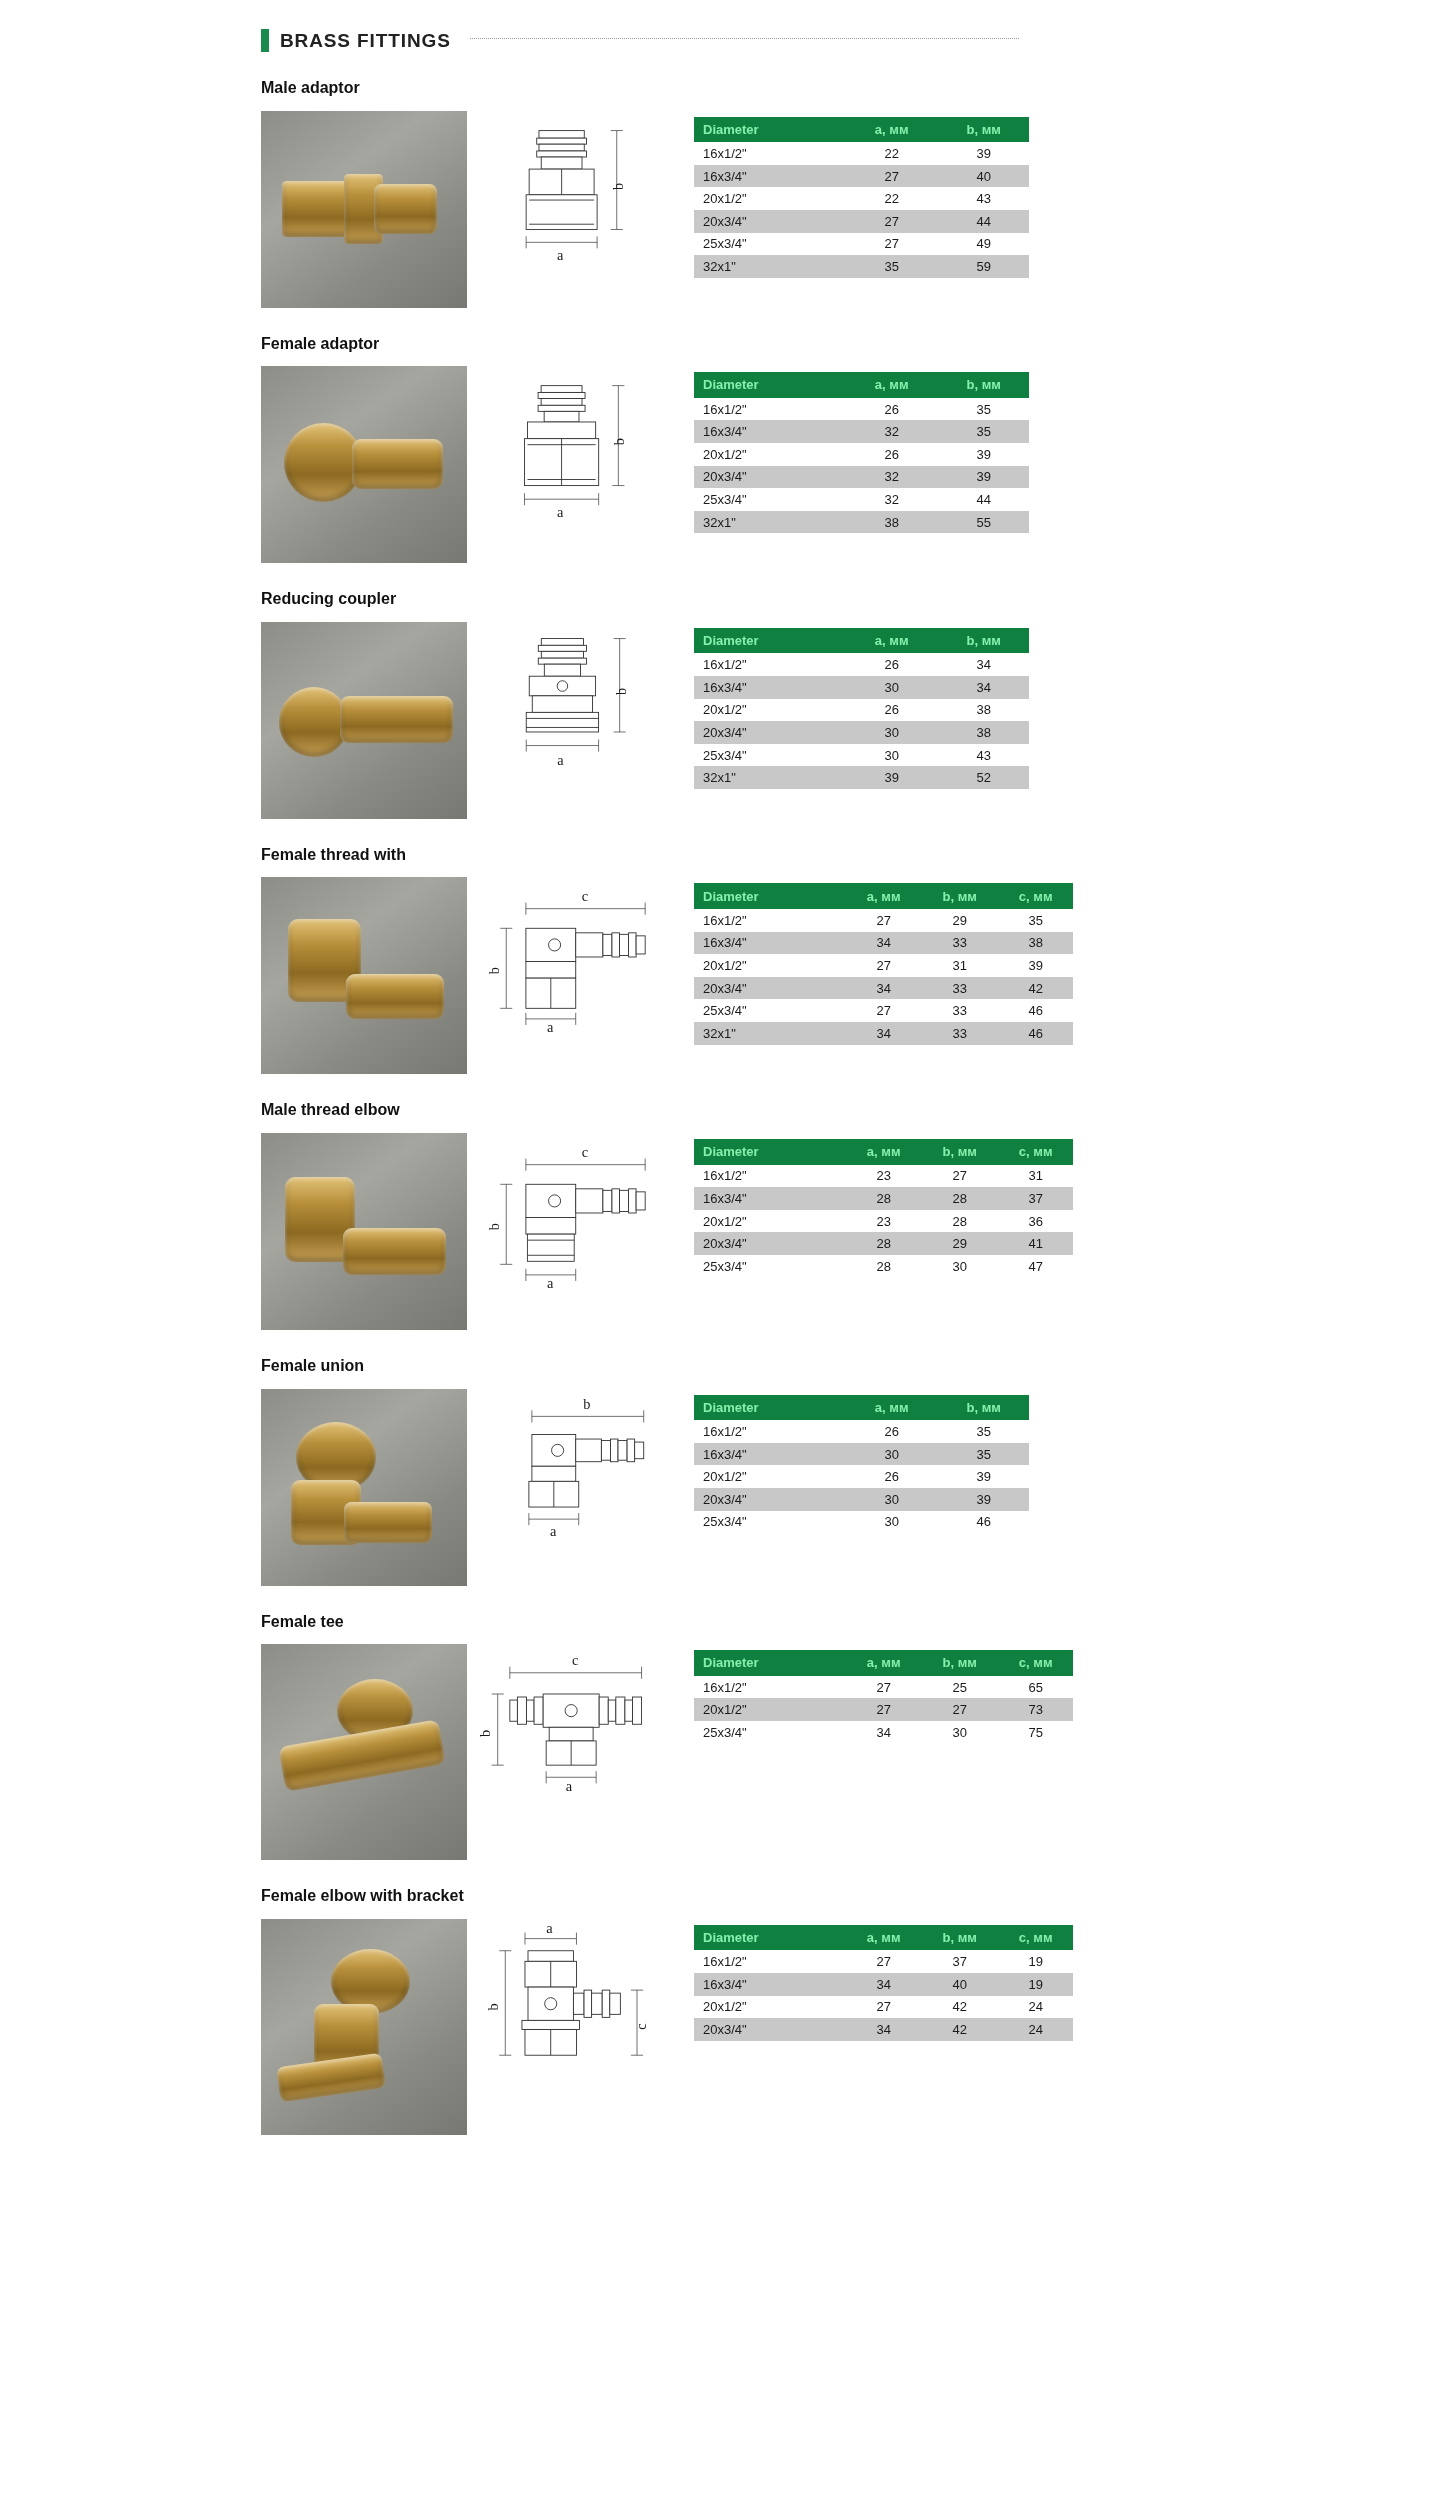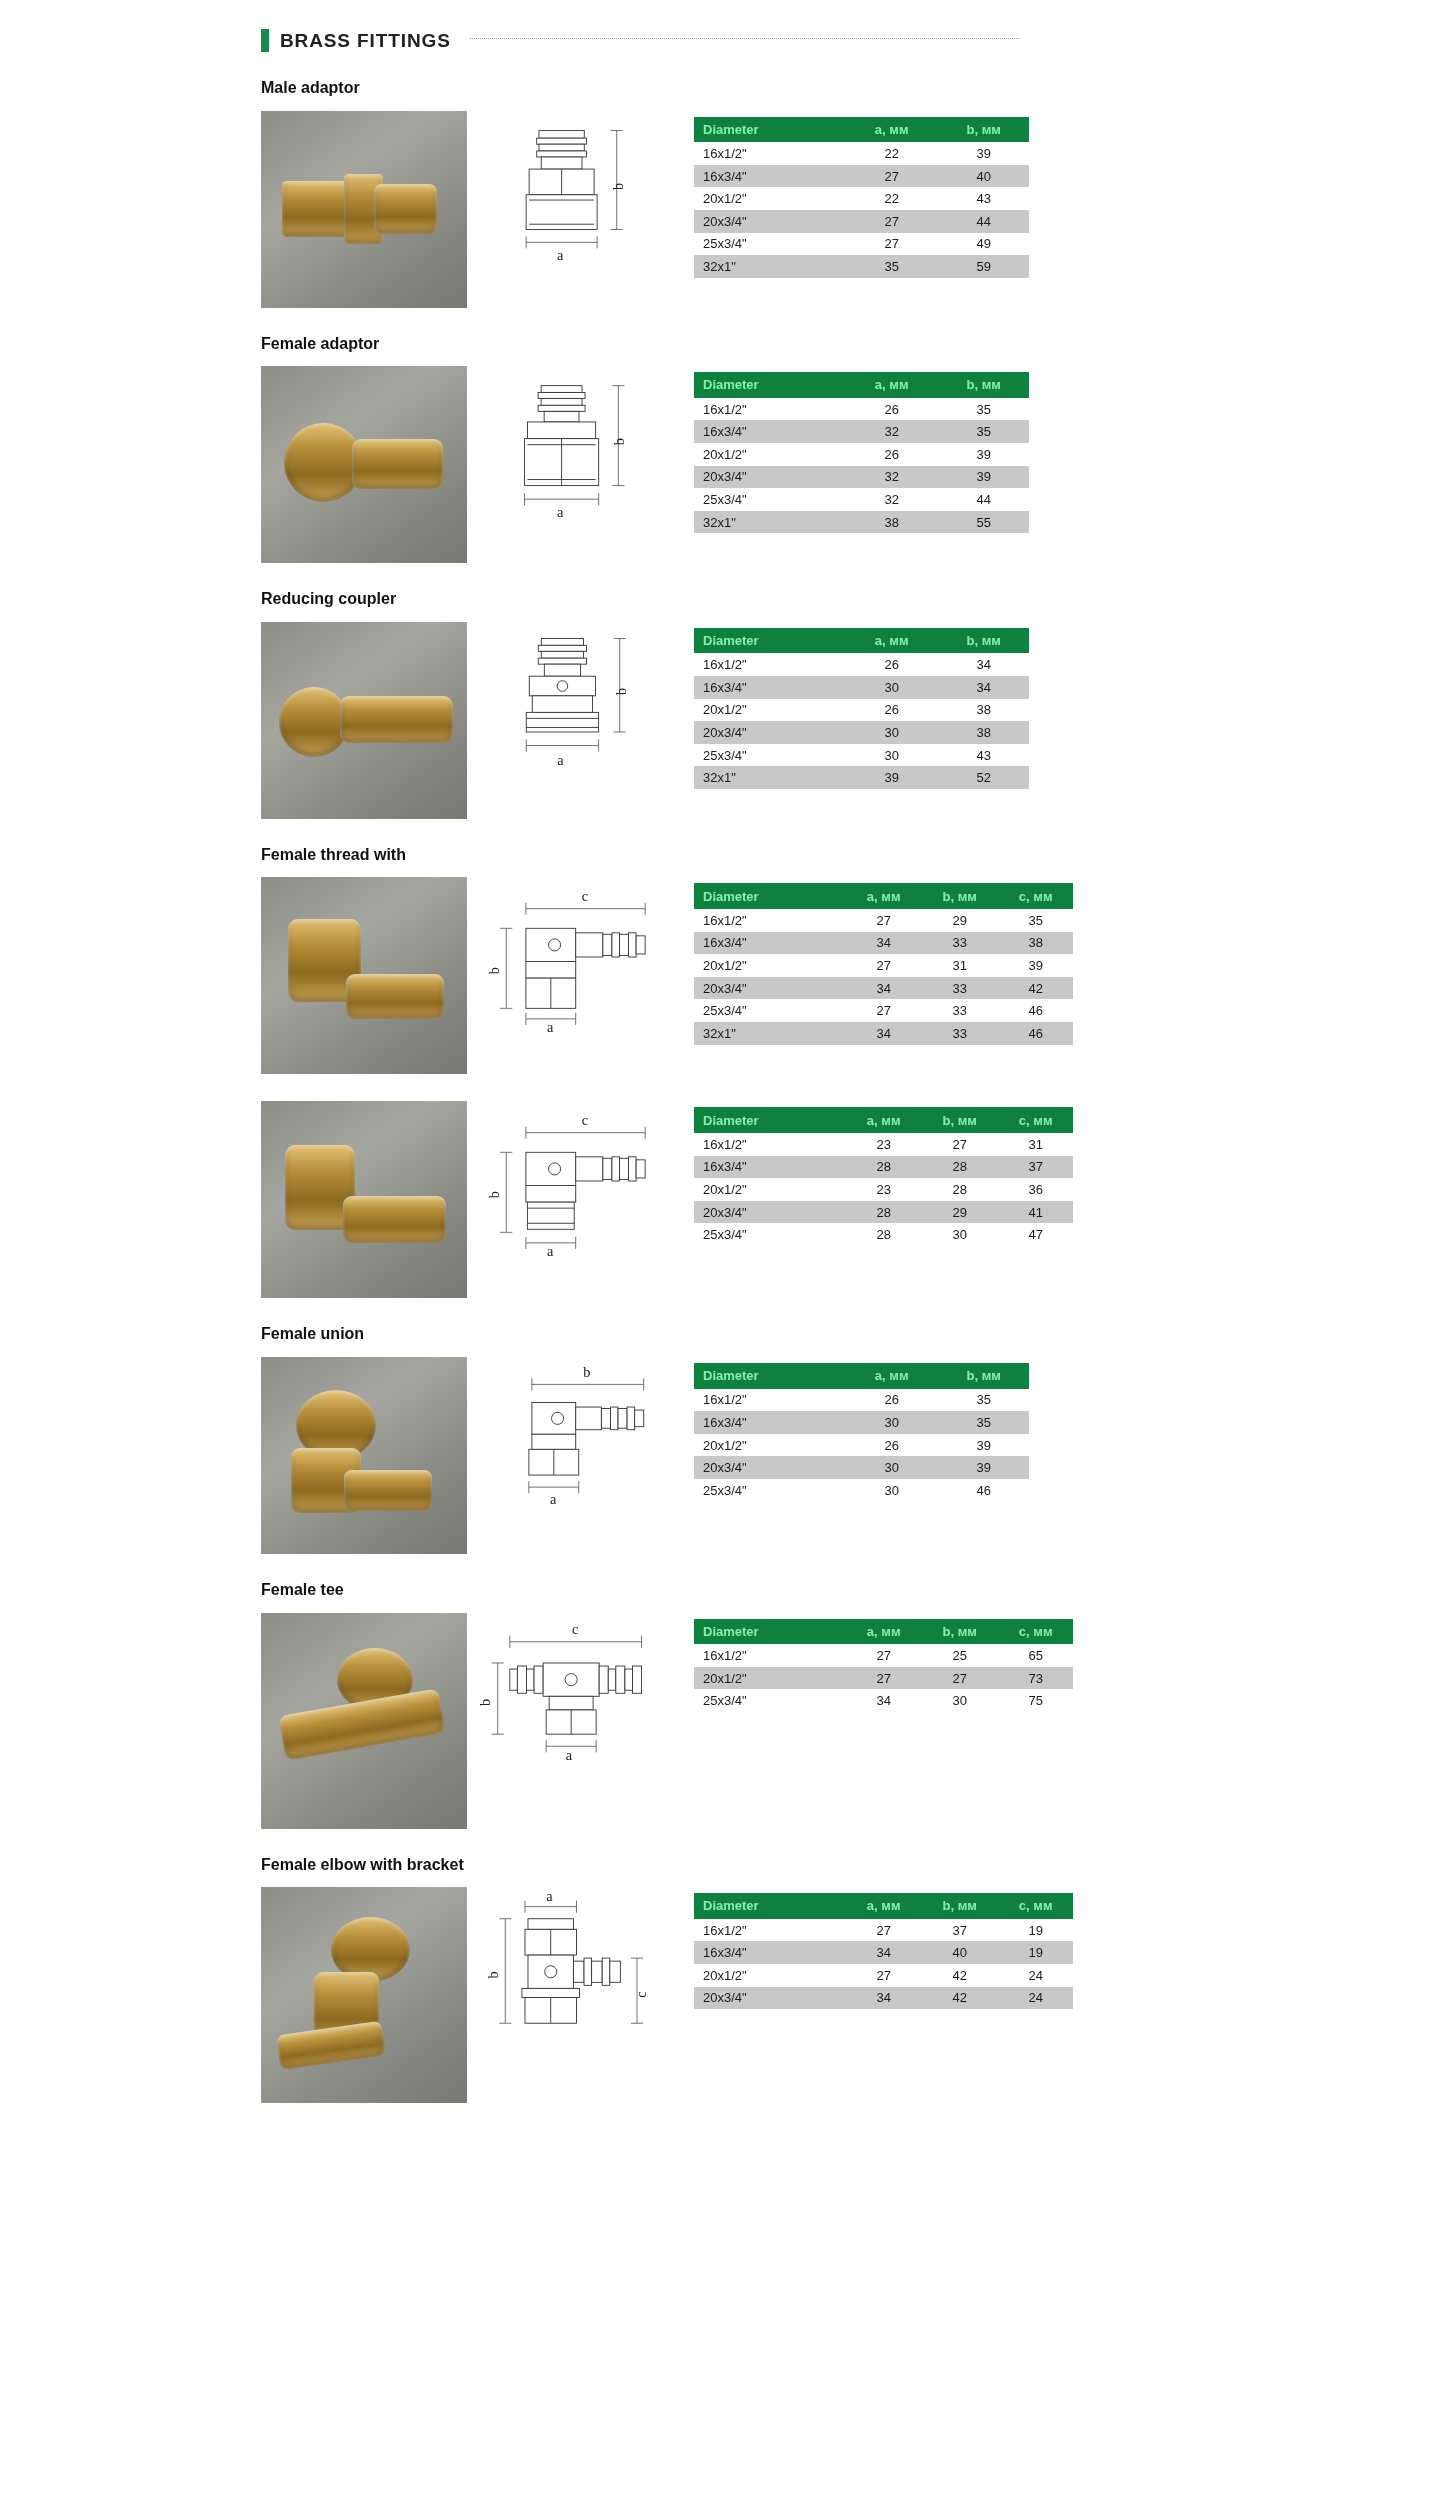--- a/index.html
+++ b/index.html
@@ -481,20 +481,21 @@
                   <td class="w-col3 num">34</td>
                   <td class="w-col3 num">33</td>
                   <td class="w-col3 num">46</td>
                 </tr>
               </tbody>
             </table>
           </div>
         </div>
       </div>
       <div class="section">
+        <div class="section-title">Male thread elbow</div>
         <div class="section-body">
           <div class="photo-cell">
             <div class="photo">
               <div class="brass" style="left:24px;top:44px;width:70px;height:85px;border-radius:10.6px;"></div>
    <div class="brass" style="left:82px;top:95px;width:103px;height:47px;border-radius:9px;"></div>
             </div>
           </div>
           <div class="drawing-cell">
             <svg width="204" height="151" viewBox="0 0 270 200">
     <g class="part">

